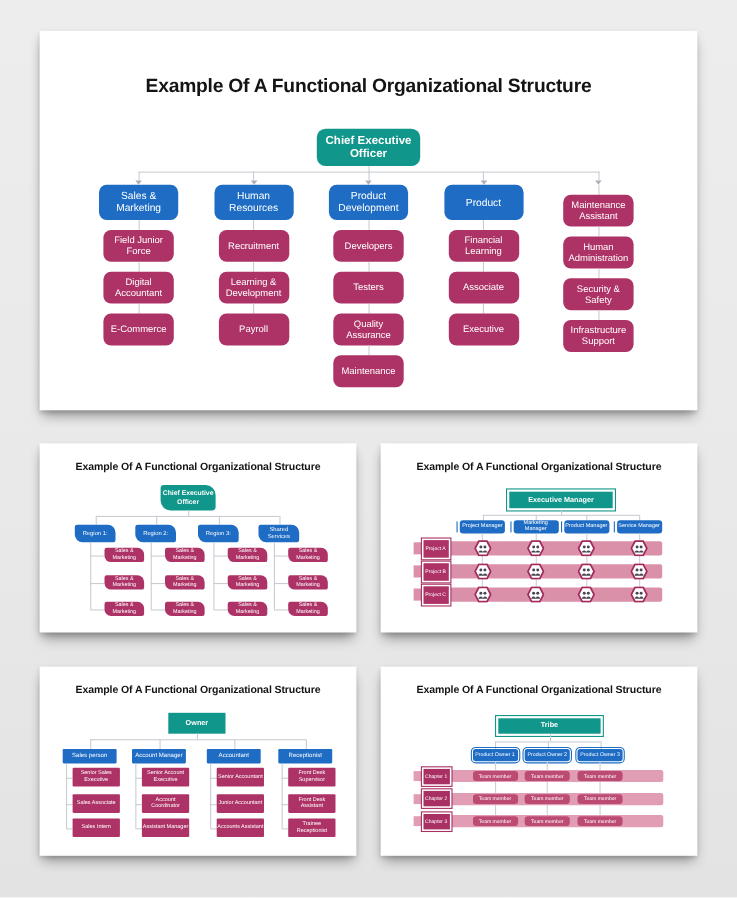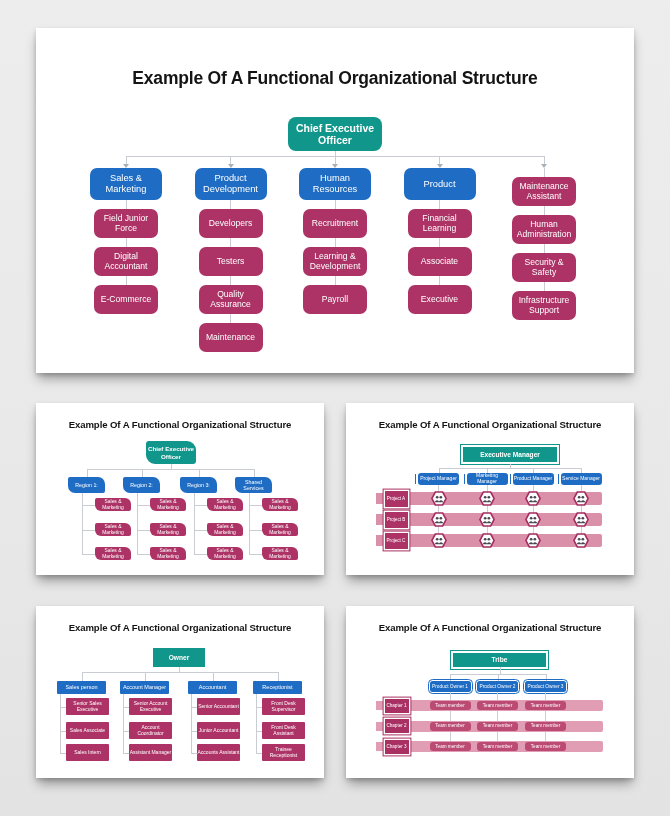--- a/index.html
+++ b/index.html
@@ -98,40 +98,40 @@
         <div class="s1-link"></div>
         <div class="cbox crimson s1-item">Field Junior Force</div>
         <div class="s1-link"></div>
         <div class="cbox crimson s1-item">Digital Accountant</div>
         <div class="s1-link"></div>
         <div class="cbox crimson s1-item">E-Commerce</div>
       </div>
       <div class="s1-col">
         <div class="s1-stub"></div>
         <div class="s1-arrow"></div>
-        <div class="cbox blue s1-head">Product Development</div>
-        <div class="s1-link"></div>
-        <div class="cbox crimson s1-item">Developers</div>
-        <div class="s1-link"></div>
-        <div class="cbox crimson s1-item">Testers</div>
-        <div class="s1-link"></div>
-        <div class="cbox crimson s1-item">Quality Assurance</div>
-        <div class="s1-link"></div>
-        <div class="cbox crimson s1-item">Maintenance</div>
+        <div class="cbox blue s1-head">Human Resources</div>
+        <div class="s1-link"></div>
+        <div class="cbox crimson s1-item">Recruitment</div>
+        <div class="s1-link"></div>
+        <div class="cbox crimson s1-item">Learning &amp; Development</div>
+        <div class="s1-link"></div>
+        <div class="cbox crimson s1-item">Payroll</div>
       </div>
       <div class="s1-col">
         <div class="s1-stub"></div>
         <div class="s1-arrow"></div>
-        <div class="cbox blue s1-head">Human Resources</div>
-        <div class="s1-link"></div>
-        <div class="cbox crimson s1-item">Recruitment</div>
-        <div class="s1-link"></div>
-        <div class="cbox crimson s1-item">Learning &amp; Development</div>
-        <div class="s1-link"></div>
-        <div class="cbox crimson s1-item">Payroll</div>
+        <div class="cbox blue s1-head">Product Development</div>
+        <div class="s1-link"></div>
+        <div class="cbox crimson s1-item">Developers</div>
+        <div class="s1-link"></div>
+        <div class="cbox crimson s1-item">Testers</div>
+        <div class="s1-link"></div>
+        <div class="cbox crimson s1-item">Quality Assurance</div>
+        <div class="s1-link"></div>
+        <div class="cbox crimson s1-item">Maintenance</div>
       </div>
       <div class="s1-col">
         <div class="s1-stub"></div>
         <div class="s1-arrow"></div>
         <div class="cbox blue s1-head">Product</div>
         <div class="s1-link"></div>
         <div class="cbox crimson s1-item">Financial Learning</div>
         <div class="s1-link"></div>
         <div class="cbox crimson s1-item">Associate</div>
         <div class="s1-link"></div>

